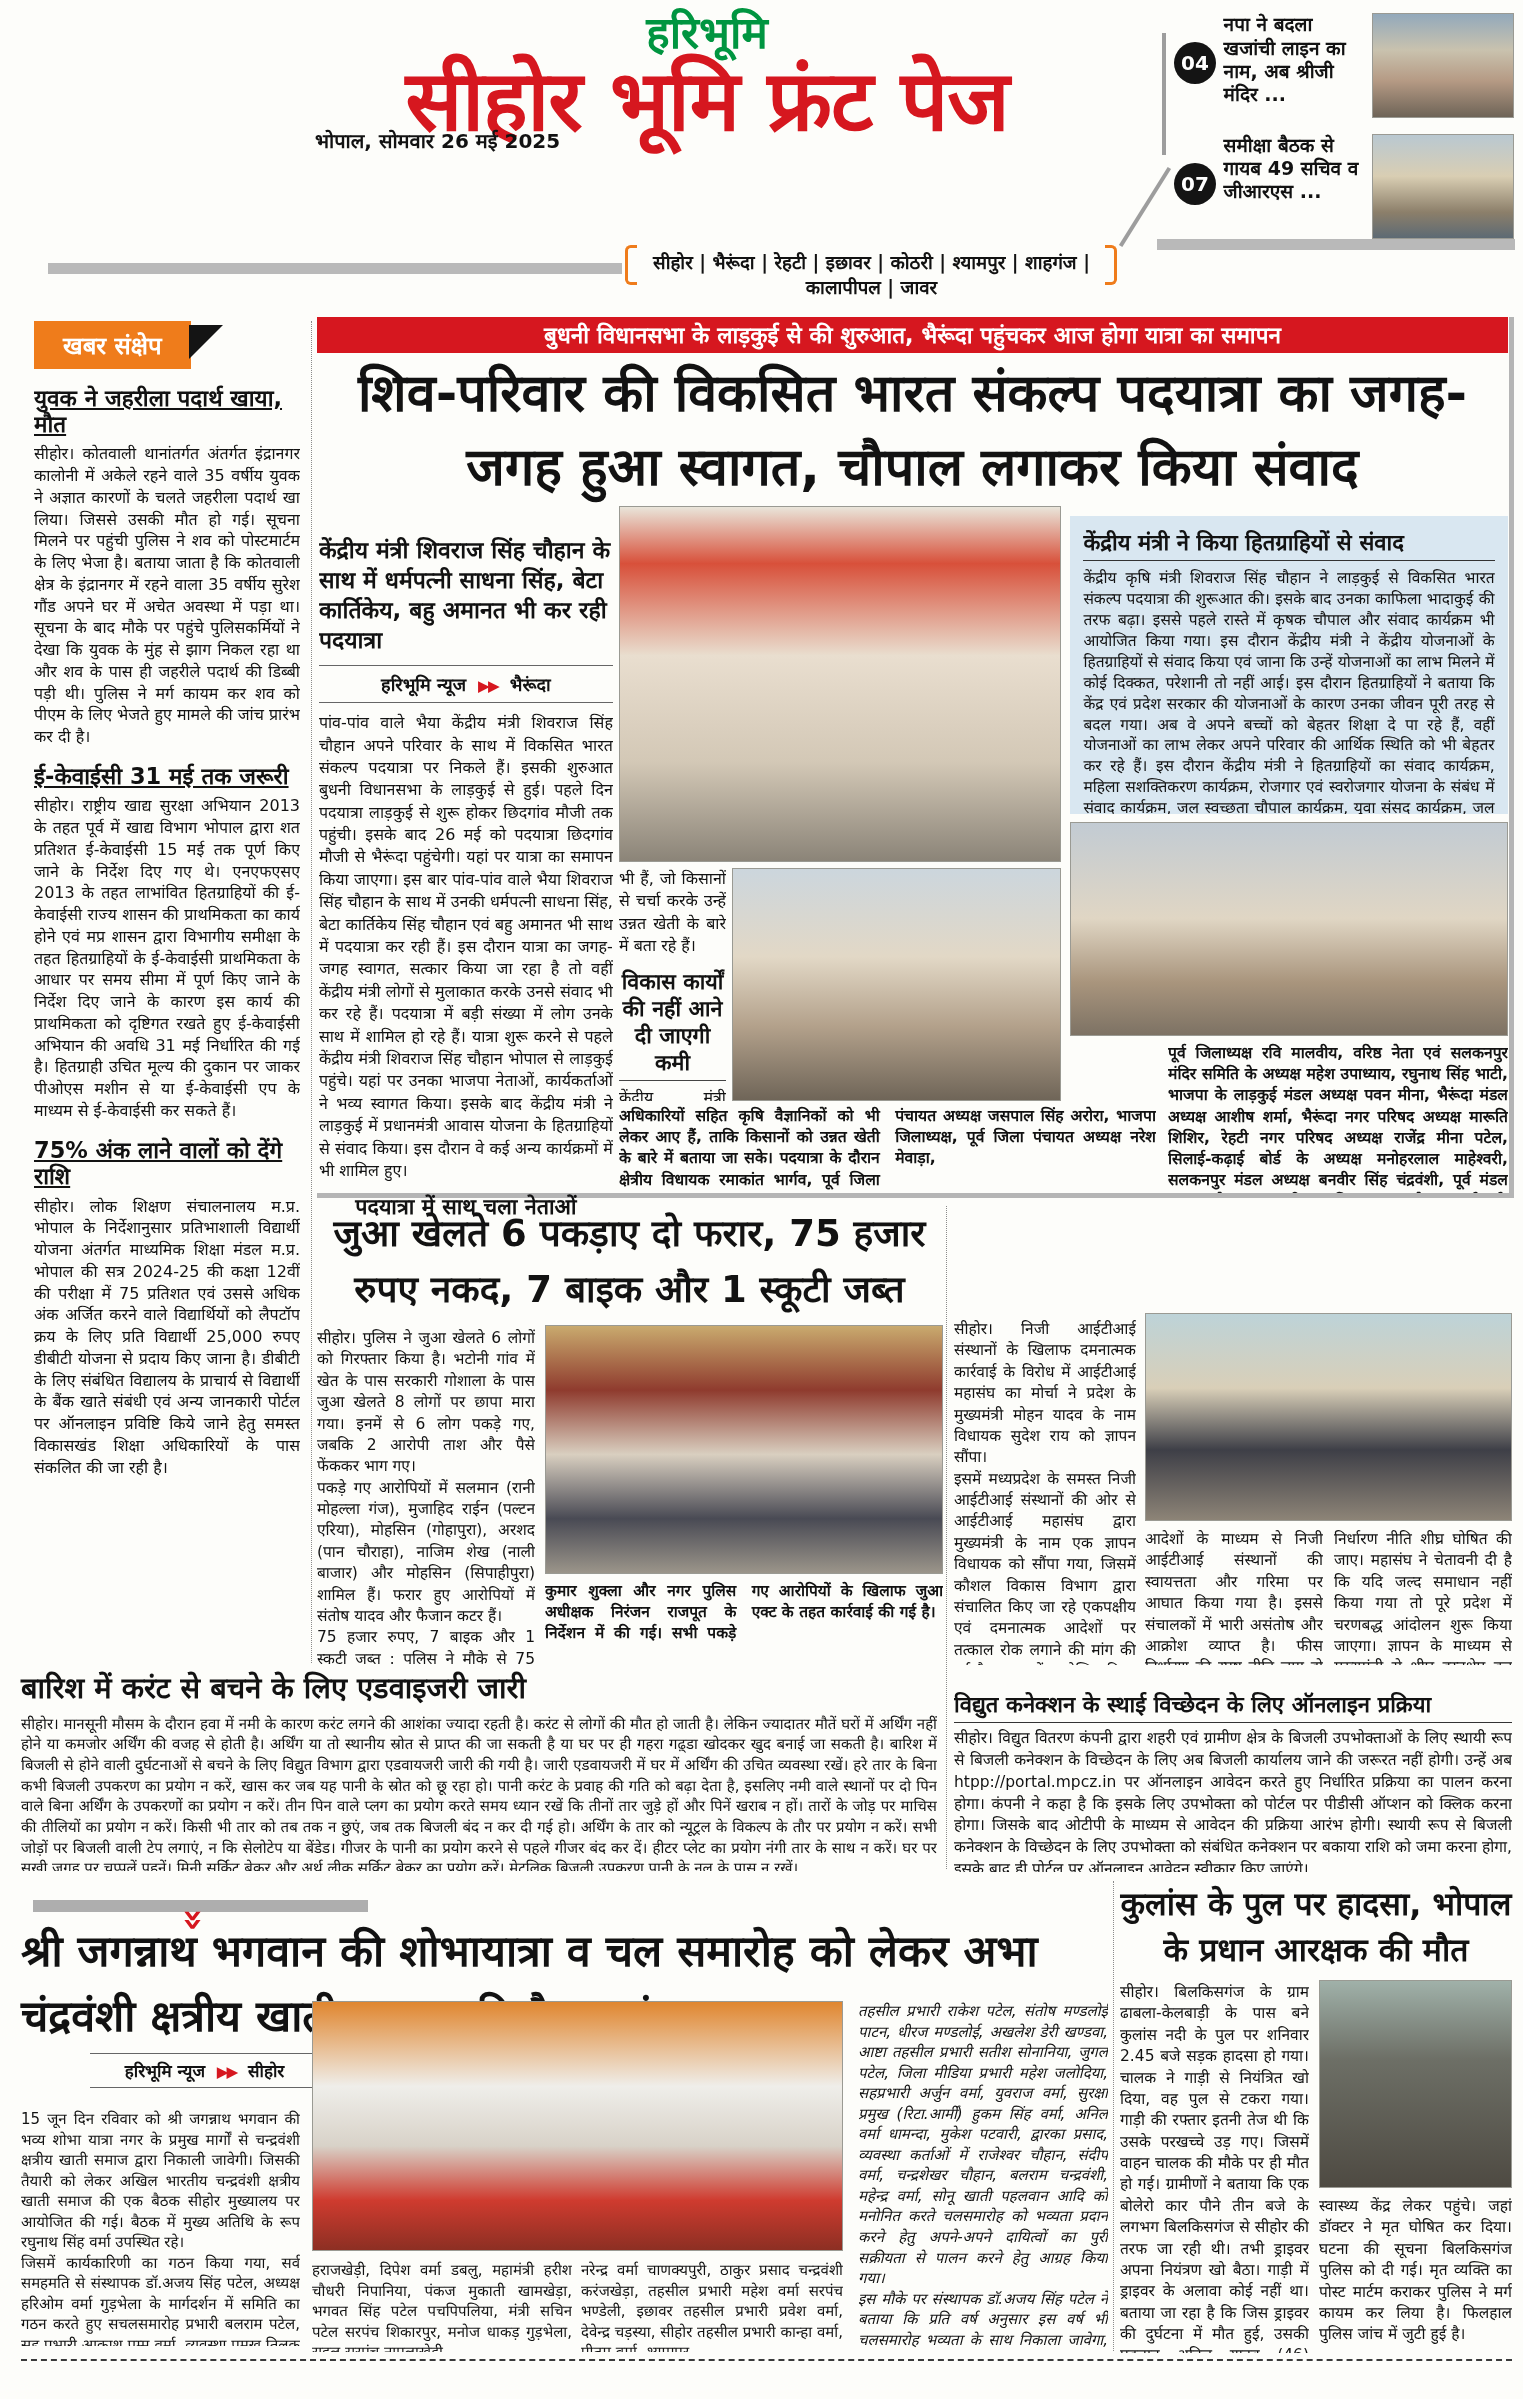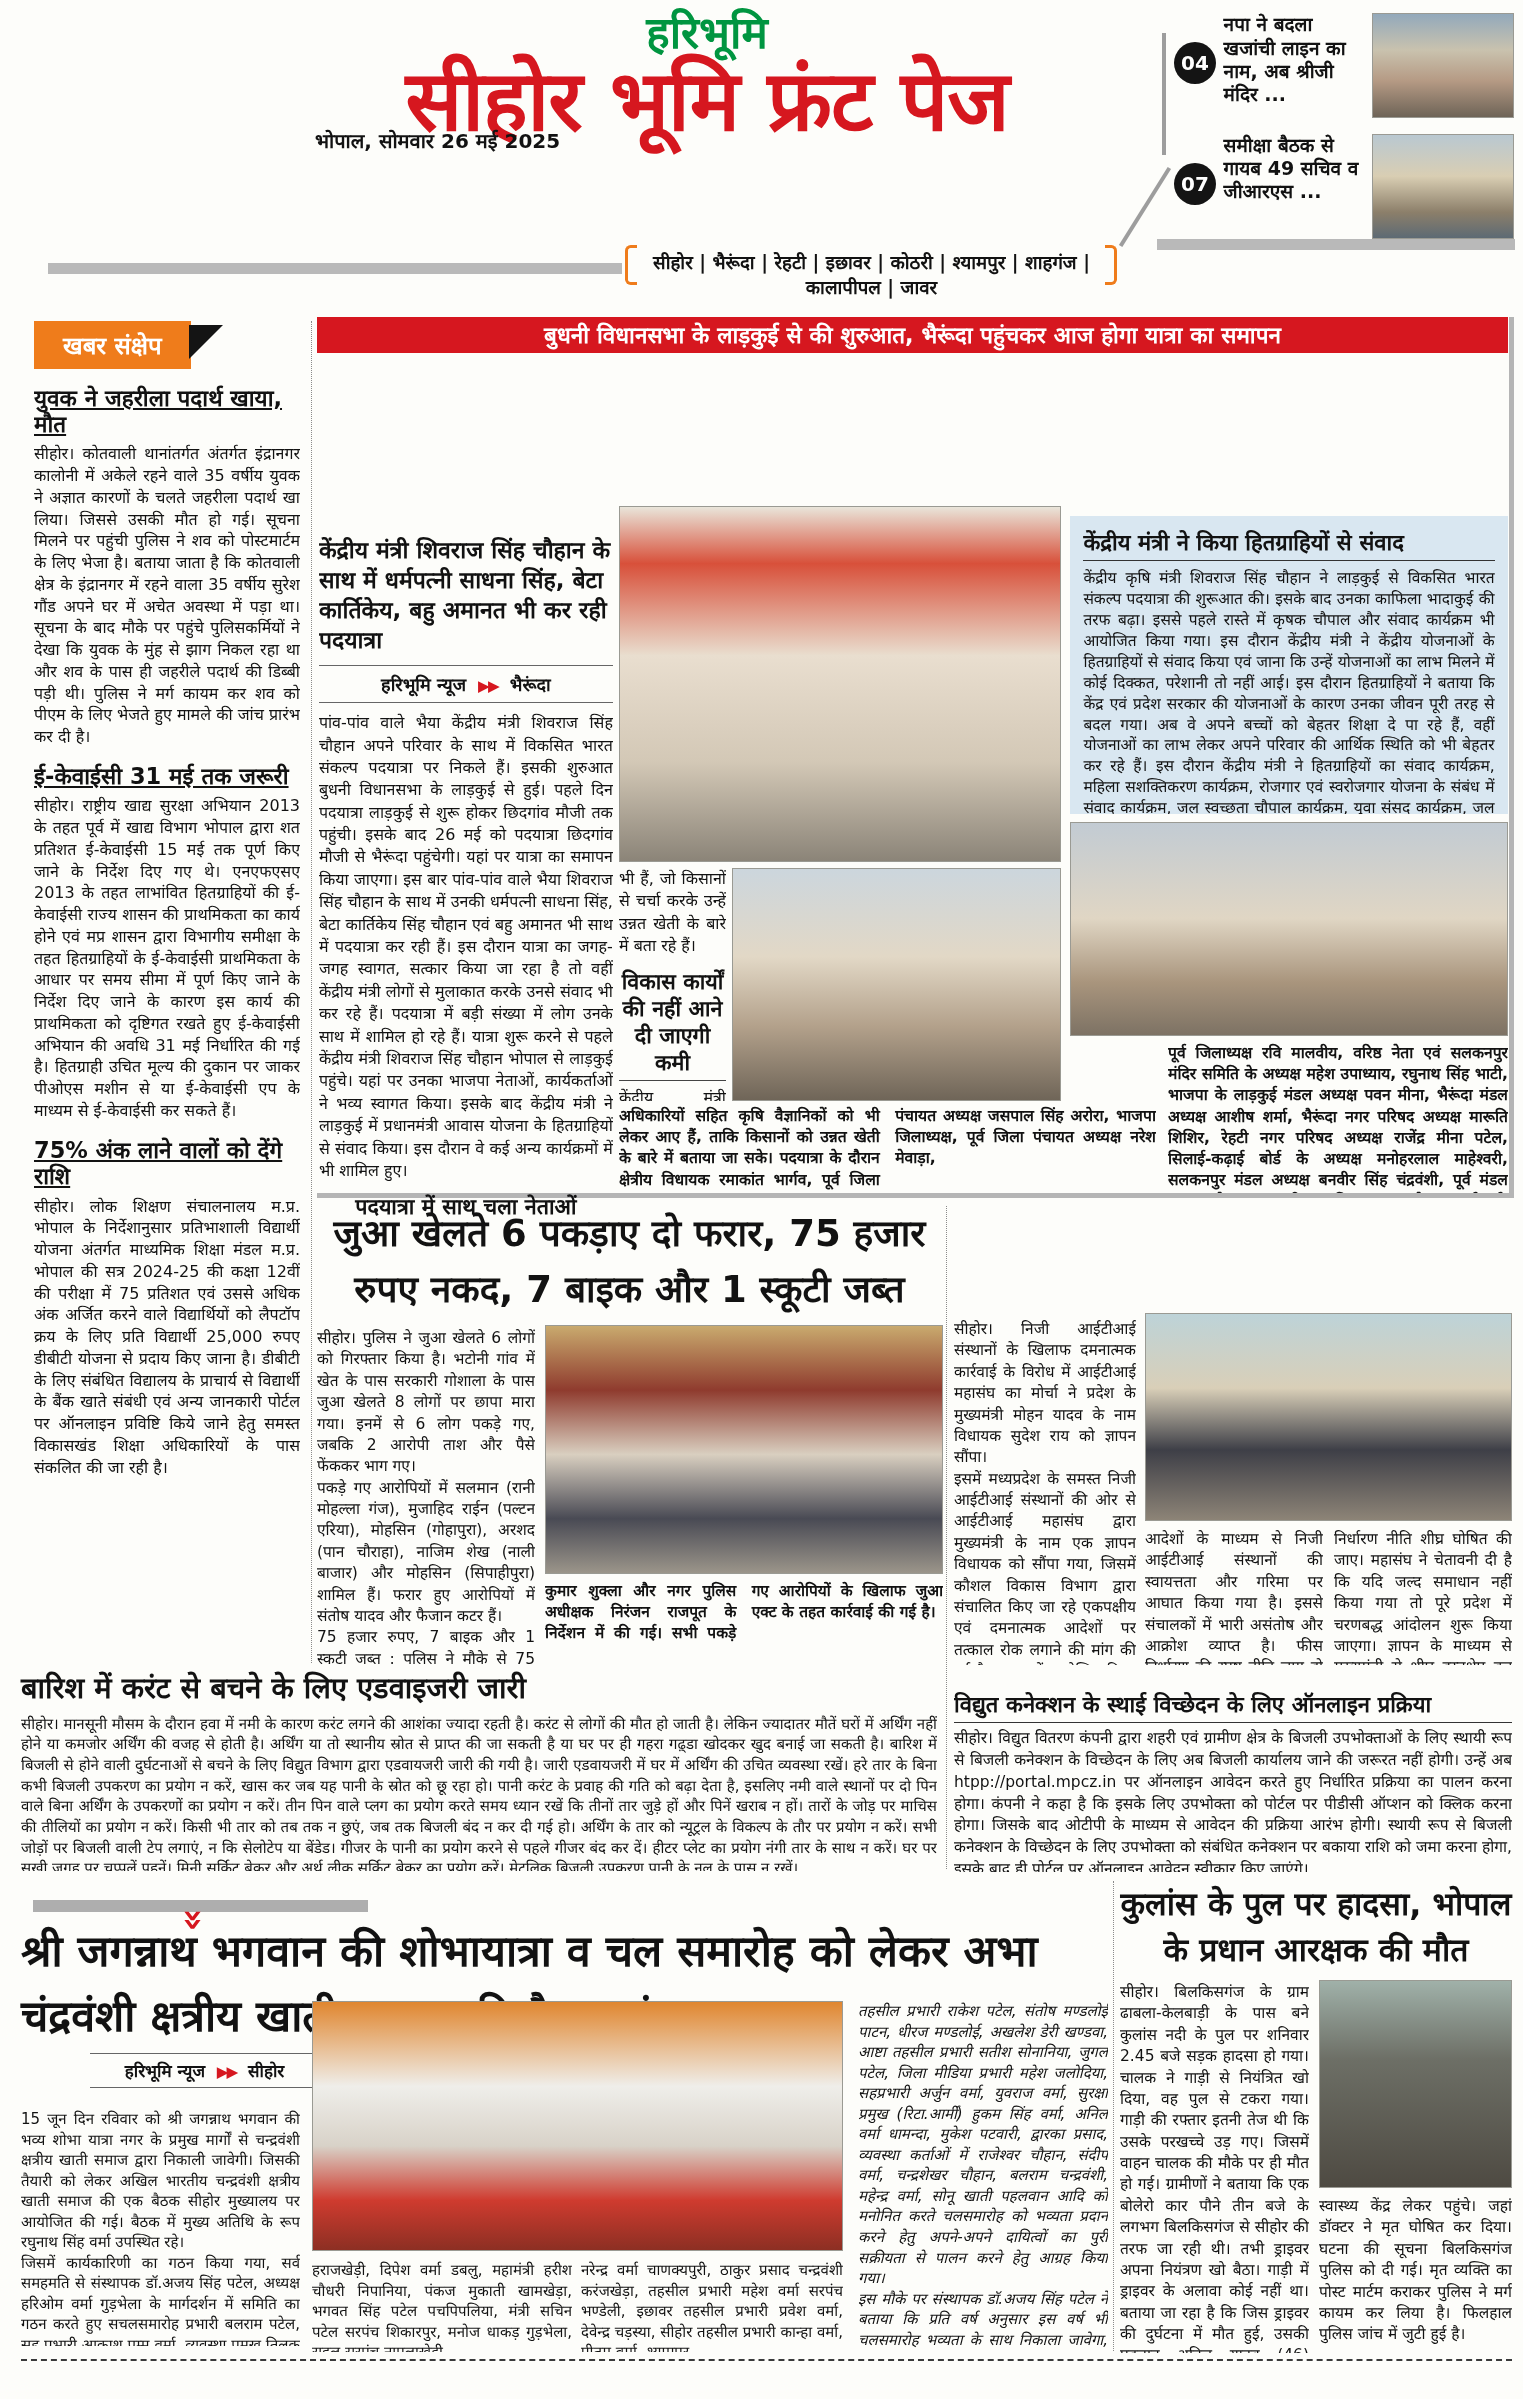--- a/index.html
+++ b/index.html
@@ -166,20 +166,21 @@
     <p class="rail-body">सीहोर। कोतवाली थानांतर्गत अंतर्गत इंद्रानगर कालोनी में अकेले रहने वाले 35 वर्षीय युवक ने अज्ञात कारणों के चलते जहरीला पदार्थ खा लिया। जिससे उसकी मौत हो गई। सूचना मिलने पर पहुंची पुलिस ने शव को पोस्टमार्टम के लिए भेजा है। बताया जाता है कि कोतवाली क्षेत्र के इंद्रानगर में रहने वाला 35 वर्षीय सुरेश गौंड अपने घर में अचेत अवस्था में पड़ा था। सूचना के बाद मौके पर पहुंचे पुलिसकर्मियों ने देखा कि युवक के मुंह से झाग निकल रहा था और शव के पास ही जहरीले पदार्थ की डिब्बी पड़ी थी। पुलिस ने मर्ग कायम कर शव को पीएम के लिए भेजते हुए मामले की जांच प्रारंभ कर दी है।</p>
     <h3 class="rail-title">ई-केवाईसी 31 मई तक जरूरी</h3>
     <p class="rail-body">सीहोर। राष्ट्रीय खाद्य सुरक्षा अभियान 2013 के तहत पूर्व में खाद्य विभाग भोपाल द्वारा शत प्रतिशत ई-केवाईसी 15 मई तक पूर्ण किए जाने के निर्देश दिए गए थे। एनएफएसए 2013 के तहत लाभांवित हितग्राहियों की ई-केवाईसी राज्य शासन की प्राथमिकता का कार्य होने एवं मप्र शासन द्वारा विभागीय समीक्षा के तहत हितग्राहियों के ई-केवाईसी प्राथमिकता के आधार पर समय सीमा में पूर्ण किए जाने के निर्देश दिए जाने के कारण इस कार्य की प्राथमिकता को दृष्टिगत रखते हुए ई-केवाईसी अभियान की अवधि 31 मई निर्धारित की गई है। हितग्राही उचित मूल्य की दुकान पर जाकर पीओएस मशीन से या ई-केवाईसी एप के माध्यम से ई-केवाईसी कर सकते हैं।</p>
     <h3 class="rail-title">75% अंक लाने वालों को देंगे राशि</h3>
     <p class="rail-body">सीहोर। लोक शिक्षण संचालनालय म.प्र. भोपाल के निर्देशानुसार प्रतिभाशाली विद्यार्थी योजना अंतर्गत माध्यमिक शिक्षा मंडल म.प्र. भोपाल की सत्र 2024-25 की कक्षा 12वीं की परीक्षा में 75 प्रतिशत एवं उससे अधिक अंक अर्जित करने वाले विद्यार्थियों को लैपटॉप क्रय के लिए प्रति विद्यार्थी 25,000 रुपए डीबीटी योजना से प्रदाय किए जाना है। डीबीटी के लिए संबंधित विद्यालय के प्राचार्य से विद्यार्थी के बैंक खाते संबंधी एवं अन्य जानकारी पोर्टल पर ऑनलाइन प्रविष्टि किये जाने हेतु समस्त विकासखंड शिक्षा अधिकारियों के पास संकलित की जा रही है।</p>
   </div>
   <div class="abs vsep vsep1"></div>
 
   <div class="abs lead">
     <div class="abs kicker">बुधनी विधानसभा के लाड़कुई से की शुरुआत, भैरूंदा पहुंचकर आज होगा यात्रा का समापन</div>
+    <h1 class="abs lheadline">शिव-परिवार की विकसित भारत संकल्प पदयात्रा का जगह-जगह हुआ स्वागत, चौपाल लगाकर किया संवाद</h1>
 
     <div class="abs leadleft">
       <div class="deck">केंद्रीय मंत्री शिवराज सिंह चौहान के साथ में धर्मपत्नी साधना सिंह, बेटा कार्तिकेय, बहु अमानत भी कर रही पदयात्रा</div>
       <div class="byline">
         <span>हरिभूमि न्यूज</span>
         <span class="arrows">▶▶</span>
         <span>भैरूंदा</span>
       </div>
       <p class="story-body">पांव-पांव वाले भैया केंद्रीय मंत्री शिवराज सिंह चौहान अपने परिवार के साथ में विकसित भारत संकल्प पदयात्रा पर निकले हैं। इसकी शुरुआत बुधनी विधानसभा के लाड़कुई से हुई। पहले दिन पदयात्रा लाड़कुई से शुरू होकर छिदगांव मौजी तक पहुंची। इसके बाद 26 मई को पदयात्रा छिदगांव मौजी से भैरूंदा पहुंचेगी। यहां पर यात्रा का समापन किया जाएगा। इस बार पांव-पांव वाले भैया शिवराज सिंह चौहान के साथ में उनकी धर्मपत्नी साधना सिंह, बेटा कार्तिकेय सिंह चौहान एवं बहु अमानत भी साथ में पदयात्रा कर रही हैं। इस दौरान यात्रा का जगह-जगह स्वागत, सत्कार किया जा रहा है तो वहीं केंद्रीय मंत्री लोगों से मुलाकात करके उनसे संवाद भी कर रहे हैं। पदयात्रा में बड़ी संख्या में लोग उनके साथ में शामिल हो रहे हैं। यात्रा शुरू करने से पहले केंद्रीय मंत्री शिवराज सिंह चौहान भोपाल से लाड़कुई पहुंचे। यहां पर उनका भाजपा नेताओं, कार्यकर्ताओं ने भव्य स्वागत किया। इसके बाद केंद्रीय मंत्री ने लाड़कुई में प्रधानमंत्री आवास योजना के हितग्राहियों से संवाद किया। इस दौरान वे कई अन्य कार्यक्रमों में भी शामिल हुए।</p>
       <div class="subhead">पदयात्रा में साथ चला नेताओं कार्यकर्ताओं का हुजूम</div>

